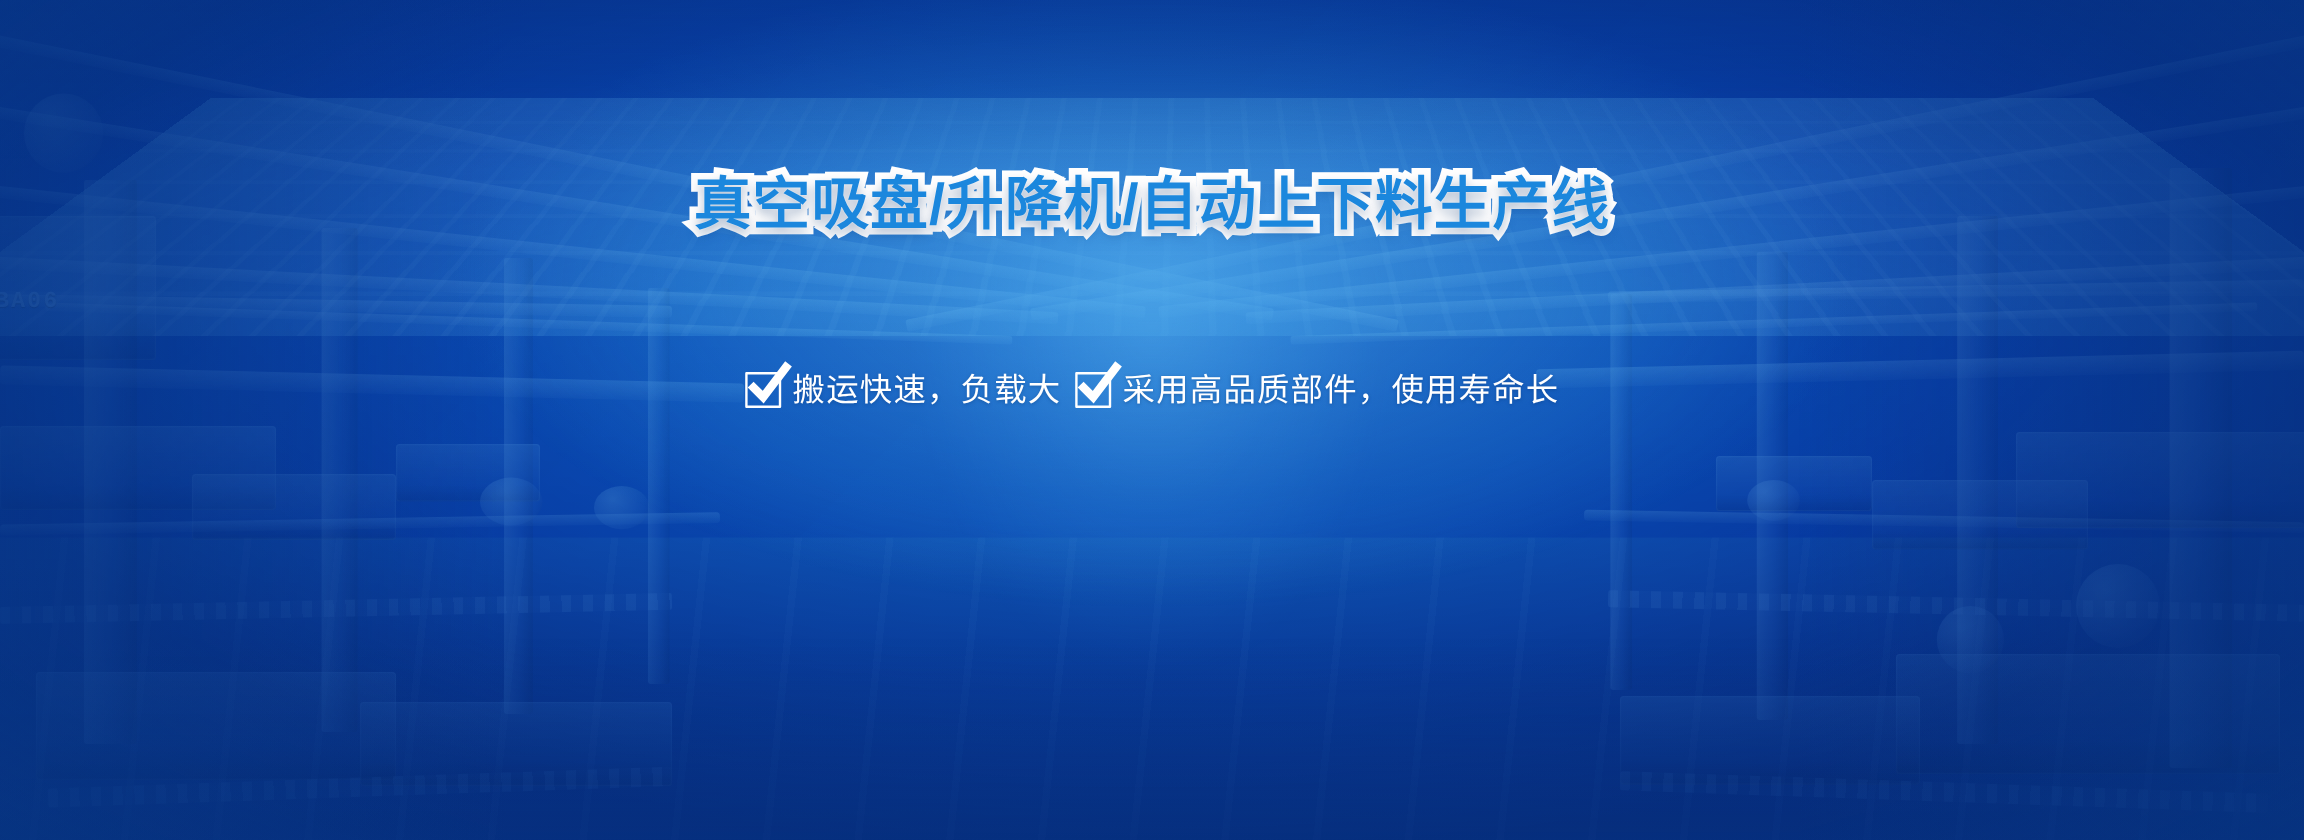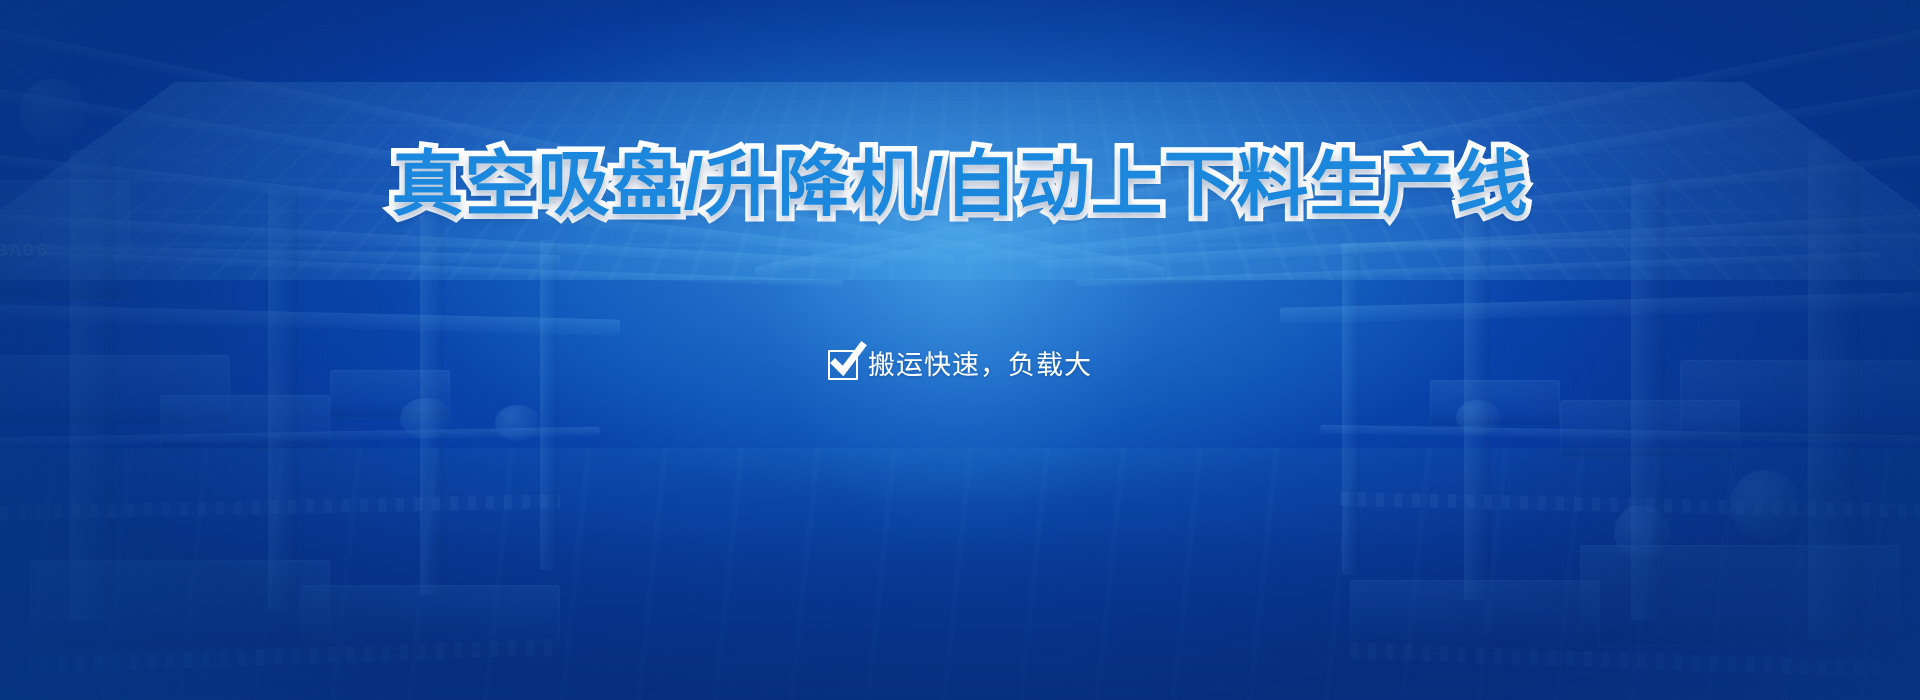--- a/index.html
+++ b/index.html
@@ -181,21 +181,21 @@
   .content {
     position: absolute;
     inset: 0;
     display: flex;
     flex-direction: column;
     align-items: center;
   }
 
   .headline {
     margin-top: 148px;
-    font-size: 72px;
+    font-size: 48px;
     line-height: 1;
     font-weight: 700;
     letter-spacing: 1px;
     color: #1b87dd;
     white-space: nowrap;
     -webkit-text-stroke: 11px #ffffff;
     paint-order: stroke fill;
     text-shadow:
       0 0 1px rgba(255,255,255,.9),
       0 5px 9px rgba(7,45,105,.35);
@@ -338,17 +338,25 @@
 
       <div class="feature">
         <span class="checkbox">
           <svg viewBox="0 0 34 34" aria-hidden="true">
             <path d="M4 18 L12 26 L31 1" fill="none" stroke="#ffffff" stroke-width="7" stroke-linecap="square" stroke-linejoin="miter"></path>
           </svg>
         </span>
         <span class="feature-label">搬运快速，负载大</span>
       </div>
 
+      <div class="feature">
+        <span class="checkbox">
+          <svg viewBox="0 0 34 34" aria-hidden="true">
+            <path d="M4 18 L12 26 L31 1" fill="none" stroke="#ffffff" stroke-width="7" stroke-linecap="square" stroke-linejoin="miter"></path>
+          </svg>
+        </span>
+        <span class="feature-label">采用高品质部件，使用寿命长</span>
+      </div>
 
 
     </div>
   </div>
 </div>
 
 </body></html>

